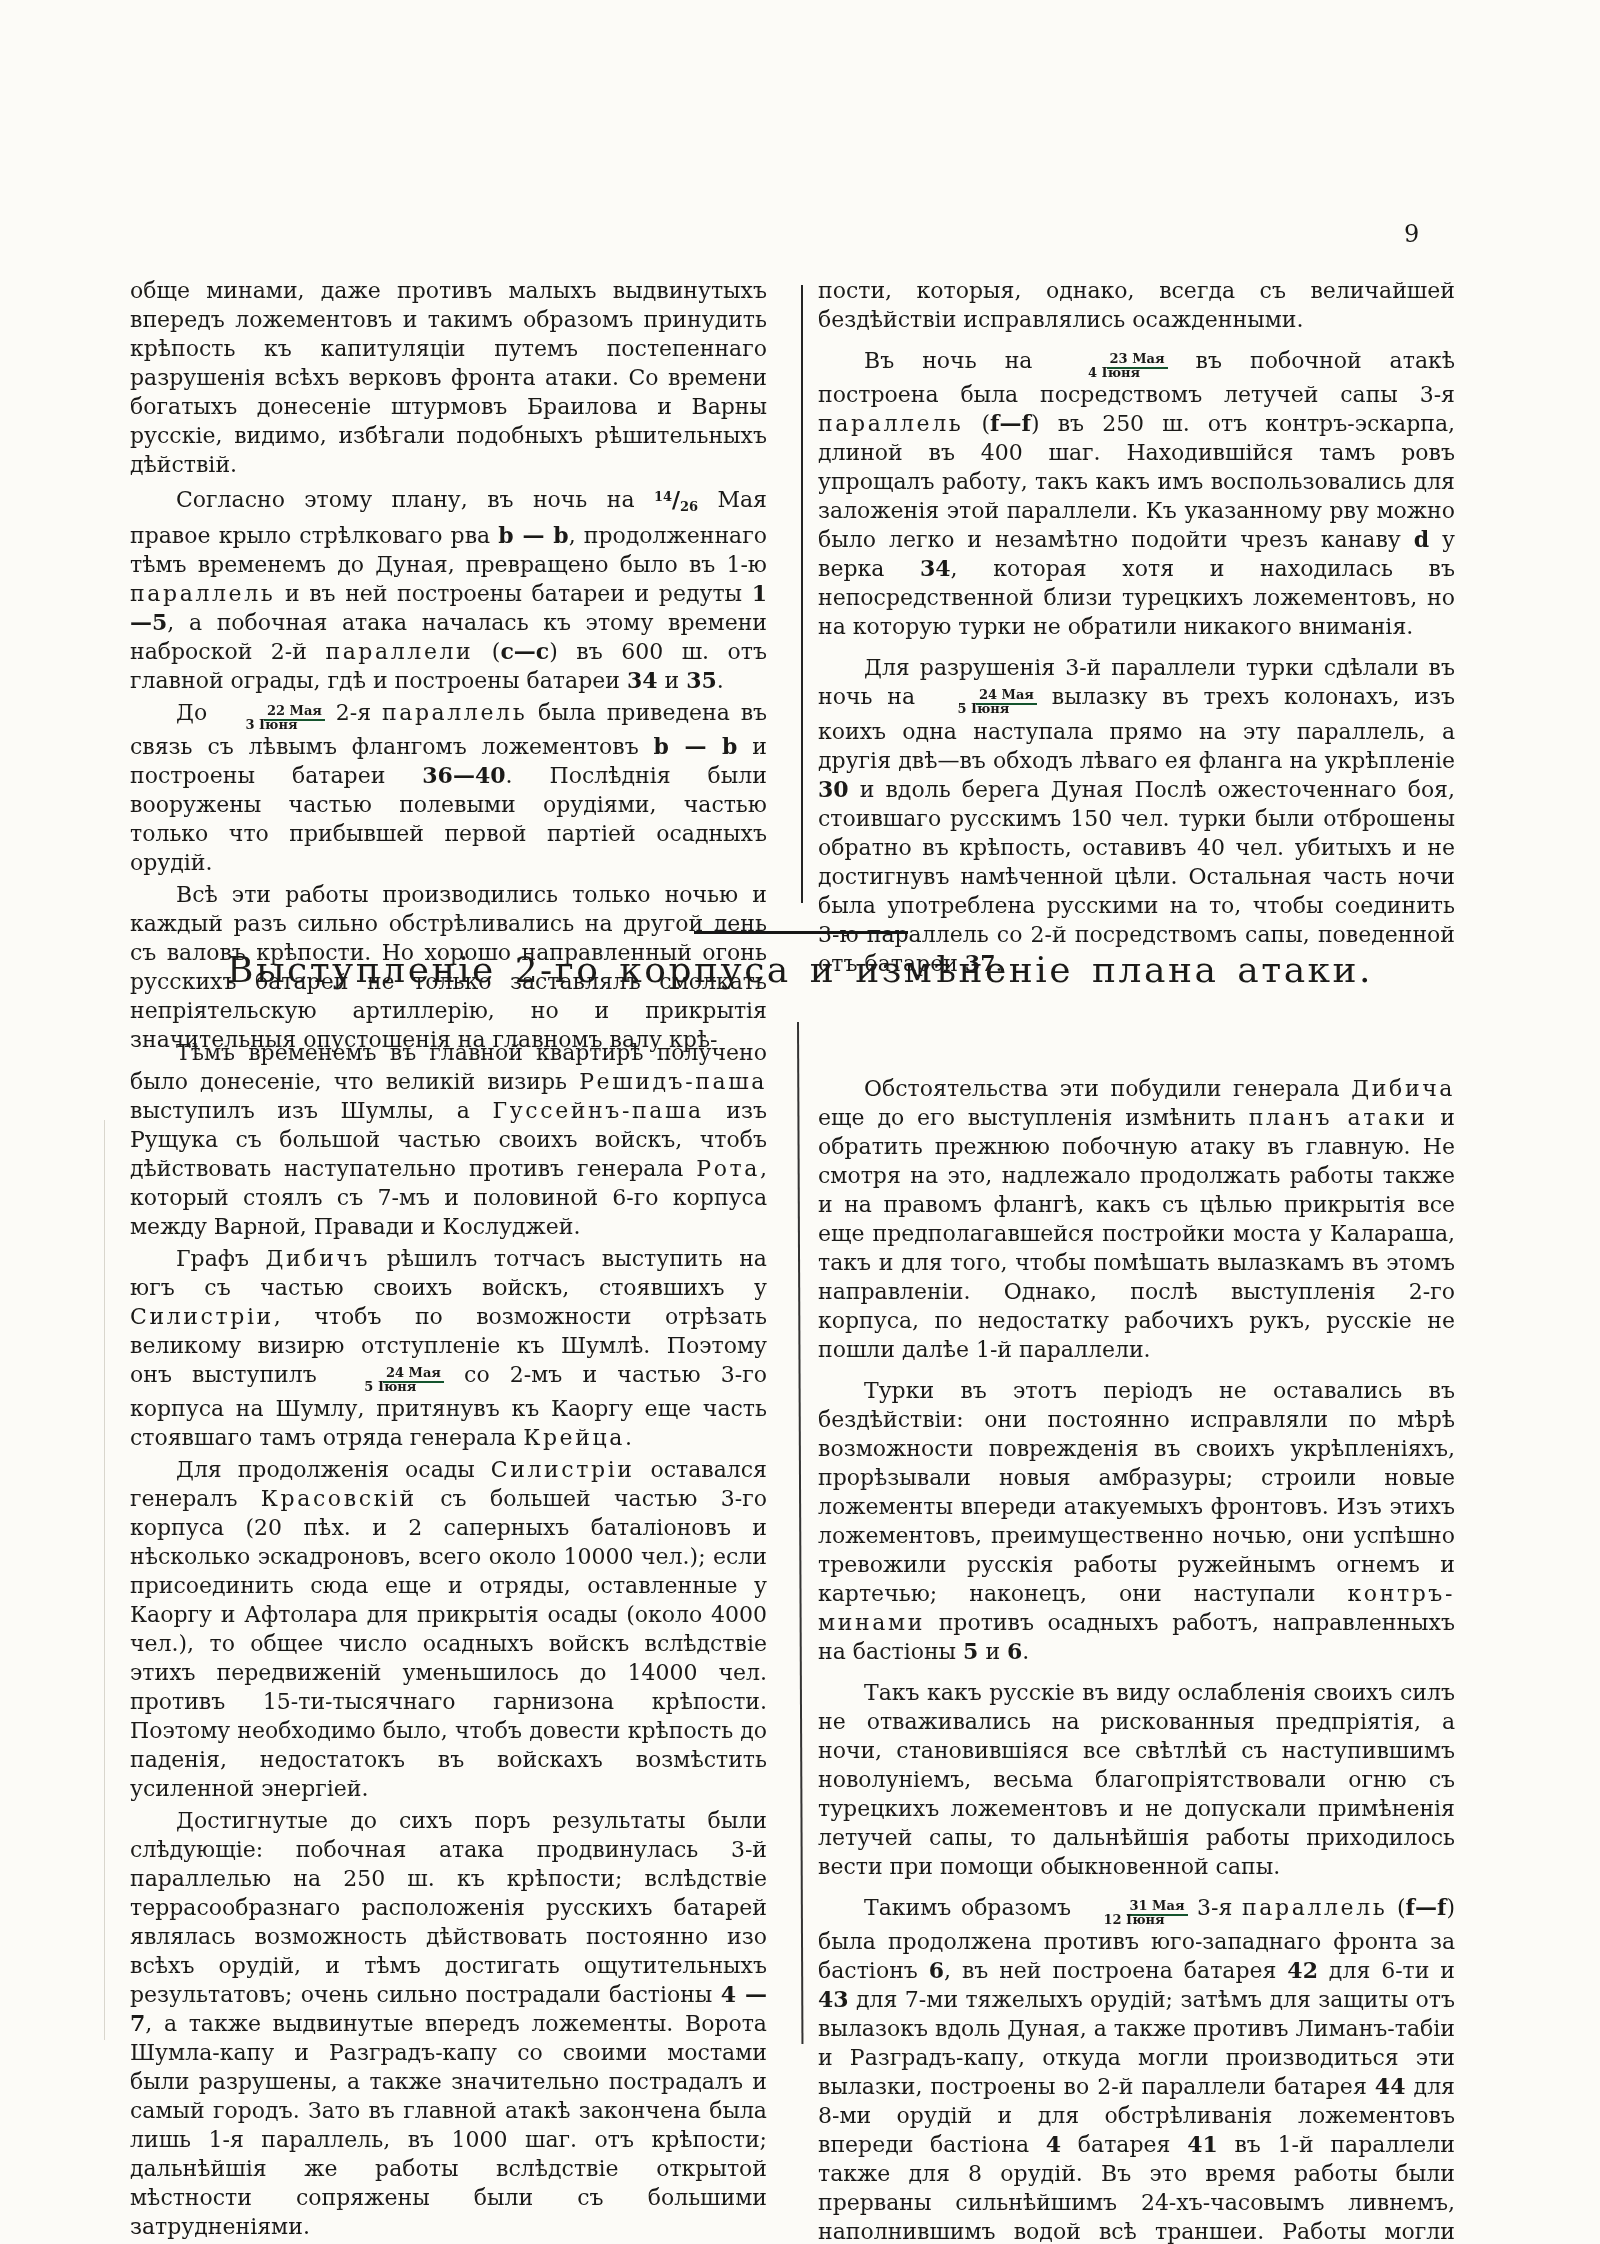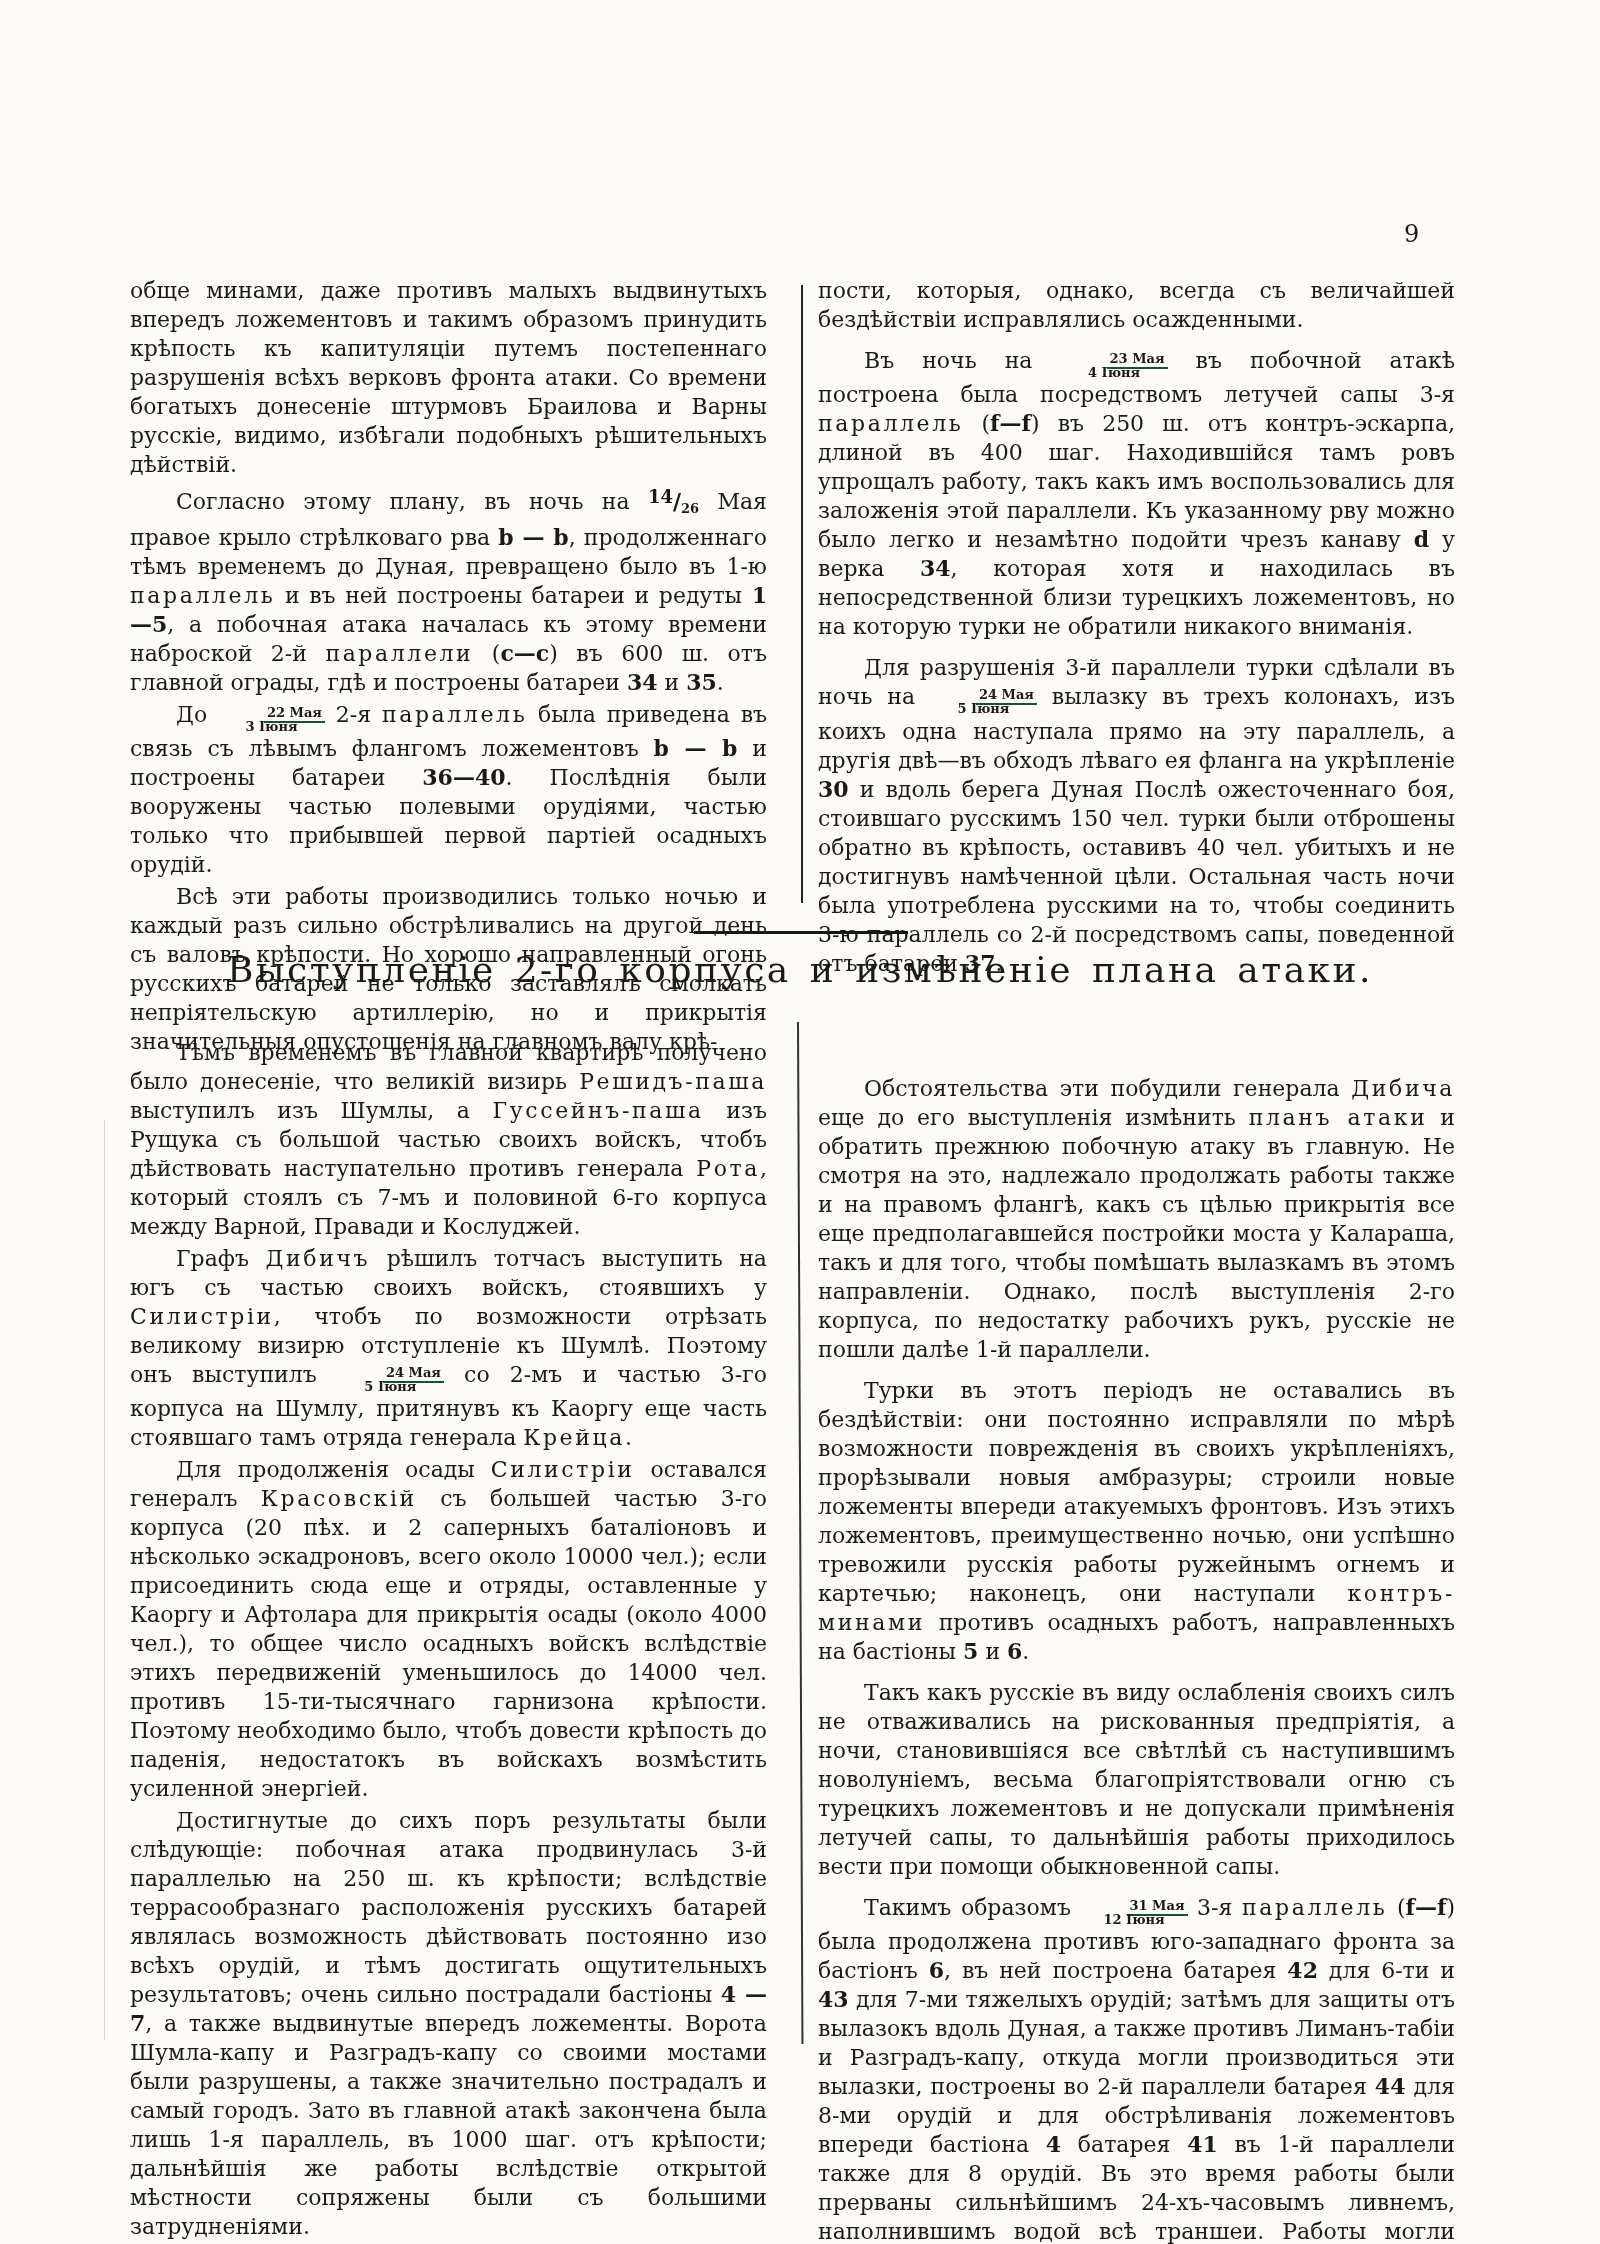--- a/index.html
+++ b/index.html
@@ -28,21 +28,21 @@
   .col b{font-weight:bold;}
   .sp{letter-spacing:2.6px;}
   .vfrac{
     display:inline-block;vertical-align:-9px;
     text-align:center;font-size:13px;font-weight:bold;
     line-height:1.1;letter-spacing:0;
   }
   .vfrac .num{border-bottom:2px solid #14532d;padding:0 3px 1px 3px;margin-top:12px;}
   .vfrac .den{padding:1px 3px 0 3px;}
   .sfrac{font-weight:bold;white-space:nowrap;}
-  .sfrac sup{font-size:18px;vertical-align:6px;}
+  .sfrac sup{font-size:13px;vertical-align:6px;}
   .sfrac sub{font-size:13px;vertical-align:-4px;}
   .section-rule{
     position:absolute;left:694px;top:931px;
     width:214px;height:3px;background:#171717;
   }
   .vrule{position:absolute;width:2px;background:#242424;}
   .vrule.top{left:801px;top:285px;height:618px;}
   .vrule.bottom{left:797px;top:1022px;height:1022px;background:#343434;transform:rotate(-0.25deg);transform-origin:top center;}
   .heading{
     position:absolute;left:0;top:948px;width:1600px;

